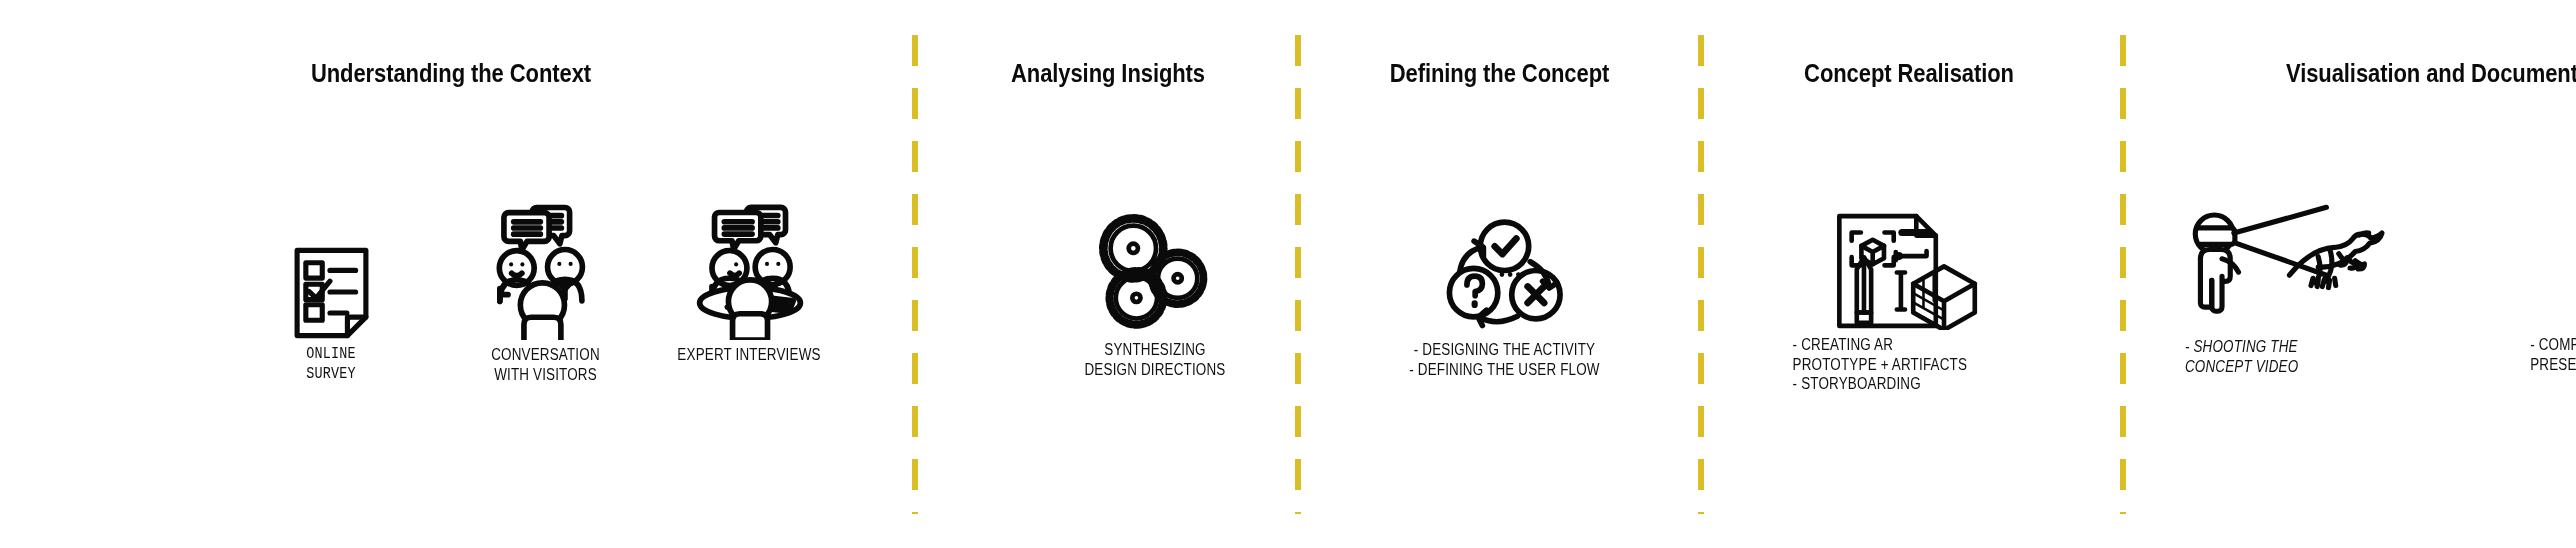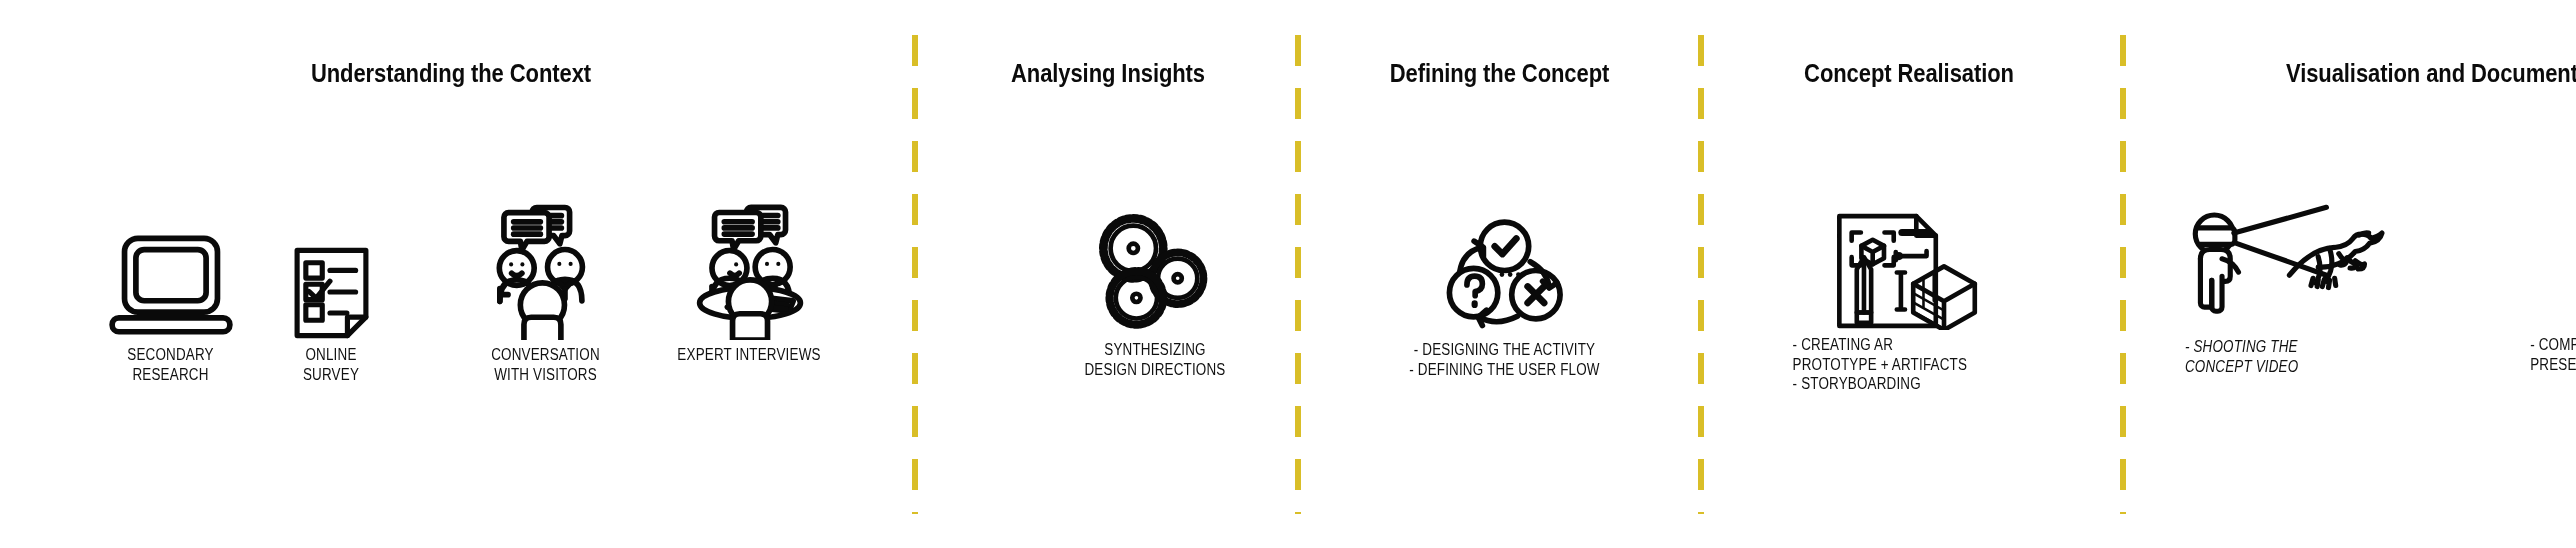--- a/index.html
+++ b/index.html
@@ -68,33 +68,22 @@
   <div class="heading" style="left:170px;width:562px;">Understanding the Context</div>
 
   <div class="heading" style="left:943px;width:330px;">Analysing Insights</div>
 
   <div class="heading" style="left:1319px;width:361px;">Defining the Concept</div>
 
   <div class="heading" style="left:1726px;width:366px;">Concept Realisation</div>
 
   <div class="heading" style="left:2154px;width:608px;">Visualisation and Documentation</div>
 
-  <div class="item" style="left:88px;top:227px;width:165px;">
-    <div class="icon-wrap" style="height:113px;">
-      <svg width="124" height="111" viewBox="0 0 240 215" fill="none" stroke="#0a0a0a" stroke-width="11" stroke-linejoin="round" stroke-linecap="round">
-        <rect x="30" y="18" width="180" height="143" rx="26"></rect>
-        <rect x="52" y="40" width="136" height="99" rx="16"></rect>
-        <rect x="6" y="172" width="228" height="27" rx="13"></rect>
-      </svg>
-    </div>
-    <div class="caption">SECONDARY
-RESEARCH</div>
-  </div>
-
-  <div class="item" style="left:264px;top:227px;width:134px;">
+
+  <div class="item" style="left:264px;top:227px;width:134px;font-family:Liberation Mono, monospace;">
     <div class="icon-wrap" style="height:113px;">
       <svg width="77" height="93" viewBox="0 0 150 180" fill="none" stroke="#0a0a0a" stroke-width="10" stroke-linejoin="round" stroke-linecap="round">
         <path d="M8 6 H142 V136 L106 172 H8 Z"></path>
         <path d="M142 136 H106 V172"></path>
         <rect x="25" y="30" width="32" height="30"></rect>
         <line x1="72" y1="45" x2="122" y2="45"></line>
         <path d="M25 72 h32 v30 h-32 z"></path>
         <polyline points="31,86 45,99 72,66"></polyline>
         <line x1="72" y1="87" x2="122" y2="87"></line>
         <rect x="25" y="112" width="32" height="30"></rect>

